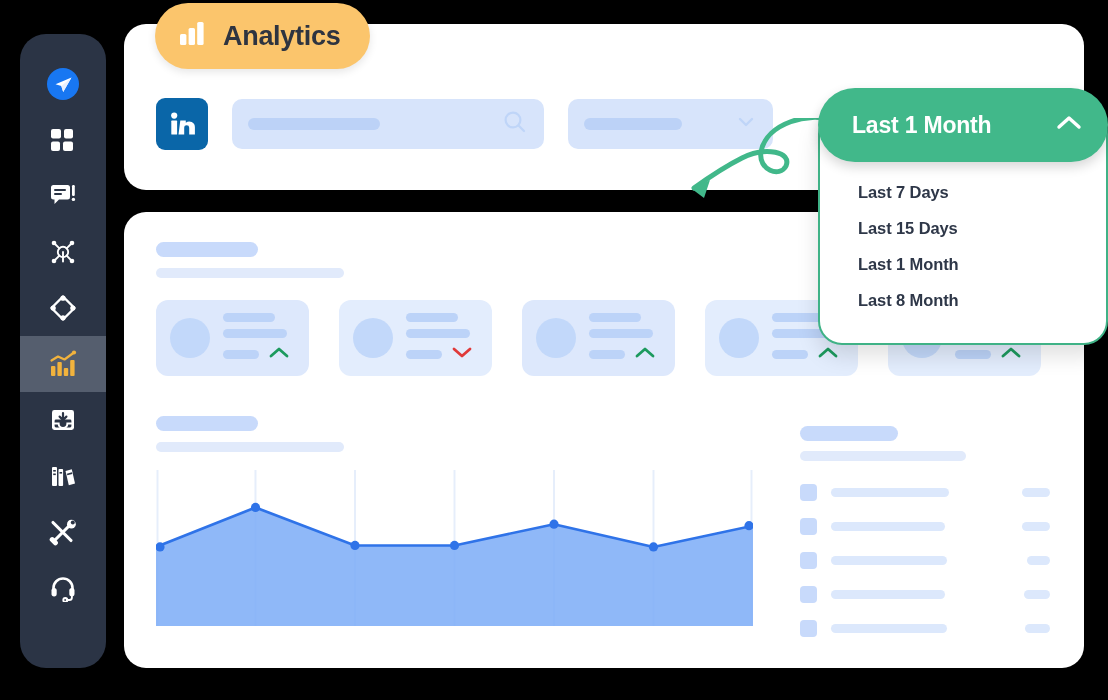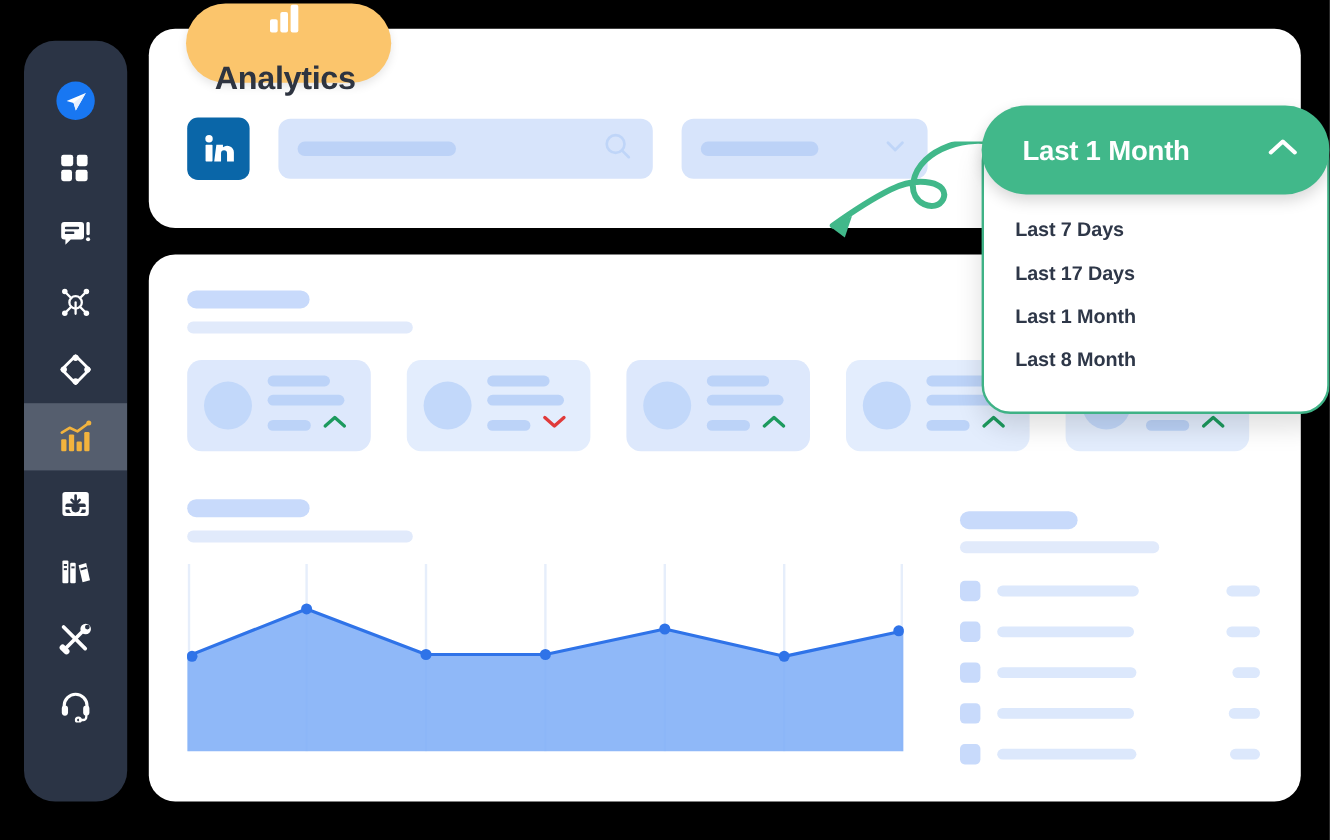--- a/index.html
+++ b/index.html
@@ -119,21 +119,20 @@
     top: 3px;
     height: 66px;
     padding: 0 30px 0 24px;
     background: #FBC56C;
     border-radius: 33px;
     display: flex;
     align-items: center;
     gap: 16px;
     z-index: 6;
     box-shadow: 0 3px 8px rgba(0,0,0,0.10);
-    flex-direction: column;
   }
   .badge-label {
     font-size: 27px;
     font-weight: bold;
     color: #2E3440;
     letter-spacing: -0.3px;
   }
 
   
   .main-card {
@@ -263,21 +262,21 @@
     color: #ffffff;
     font-size: 23px;
     font-weight: bold;
     letter-spacing: -0.2px;
   }
   .dd-list {
     position: absolute;
     left: 0;
     top: 86px;
     width: 246px;
-    padding: 0 0 0 28px;
+    padding: 0 0 0 40px;
     z-index: 3;
   }
   .dd-item {
     height: 36px;
     display: flex;
     align-items: center;
     font-size: 16.5px;
     font-weight: bold;
     color: #2E3748;
     letter-spacing: -0.1px;
@@ -621,21 +620,21 @@
   <svg class="arrow-svg" width="180" height="100" viewBox="0 0 180 100">
     <path d="M168 2 C150 -6 104 4 99 34 C96 52 118 60 124 48 C130 34 104 28 80 40 C62 49 46 60 32 70" fill="none" stroke="#41B88A" stroke-width="5" stroke-linecap="round"></path>
     <path d="M30 71 L48 62 L42 80 Z" fill="#41B88A"></path>
   </svg>
 
   <div class="dd">
     <div class="dd-panel"></div>
 
     <div class="dd-list">
       <div class="dd-item">Last 7 Days</div>
-      <div class="dd-item">Last 17 Days</div>
+      <div class="dd-item">Last 15 Days</div>
       <div class="dd-item">Last 1 Month</div>
       <div class="dd-item">Last 8 Month</div>
     </div>
 
     <div class="dd-head">
       <span class="dd-head-label">Last 1 Month</span>
       <span>
         <svg width="30" height="20" viewBox="0 0 30 20">
           <polyline points="5,14 15,5 25,14" fill="none" stroke="#ffffff" stroke-width="3.4" stroke-linecap="round" stroke-linejoin="round"></polyline>
         </svg>

